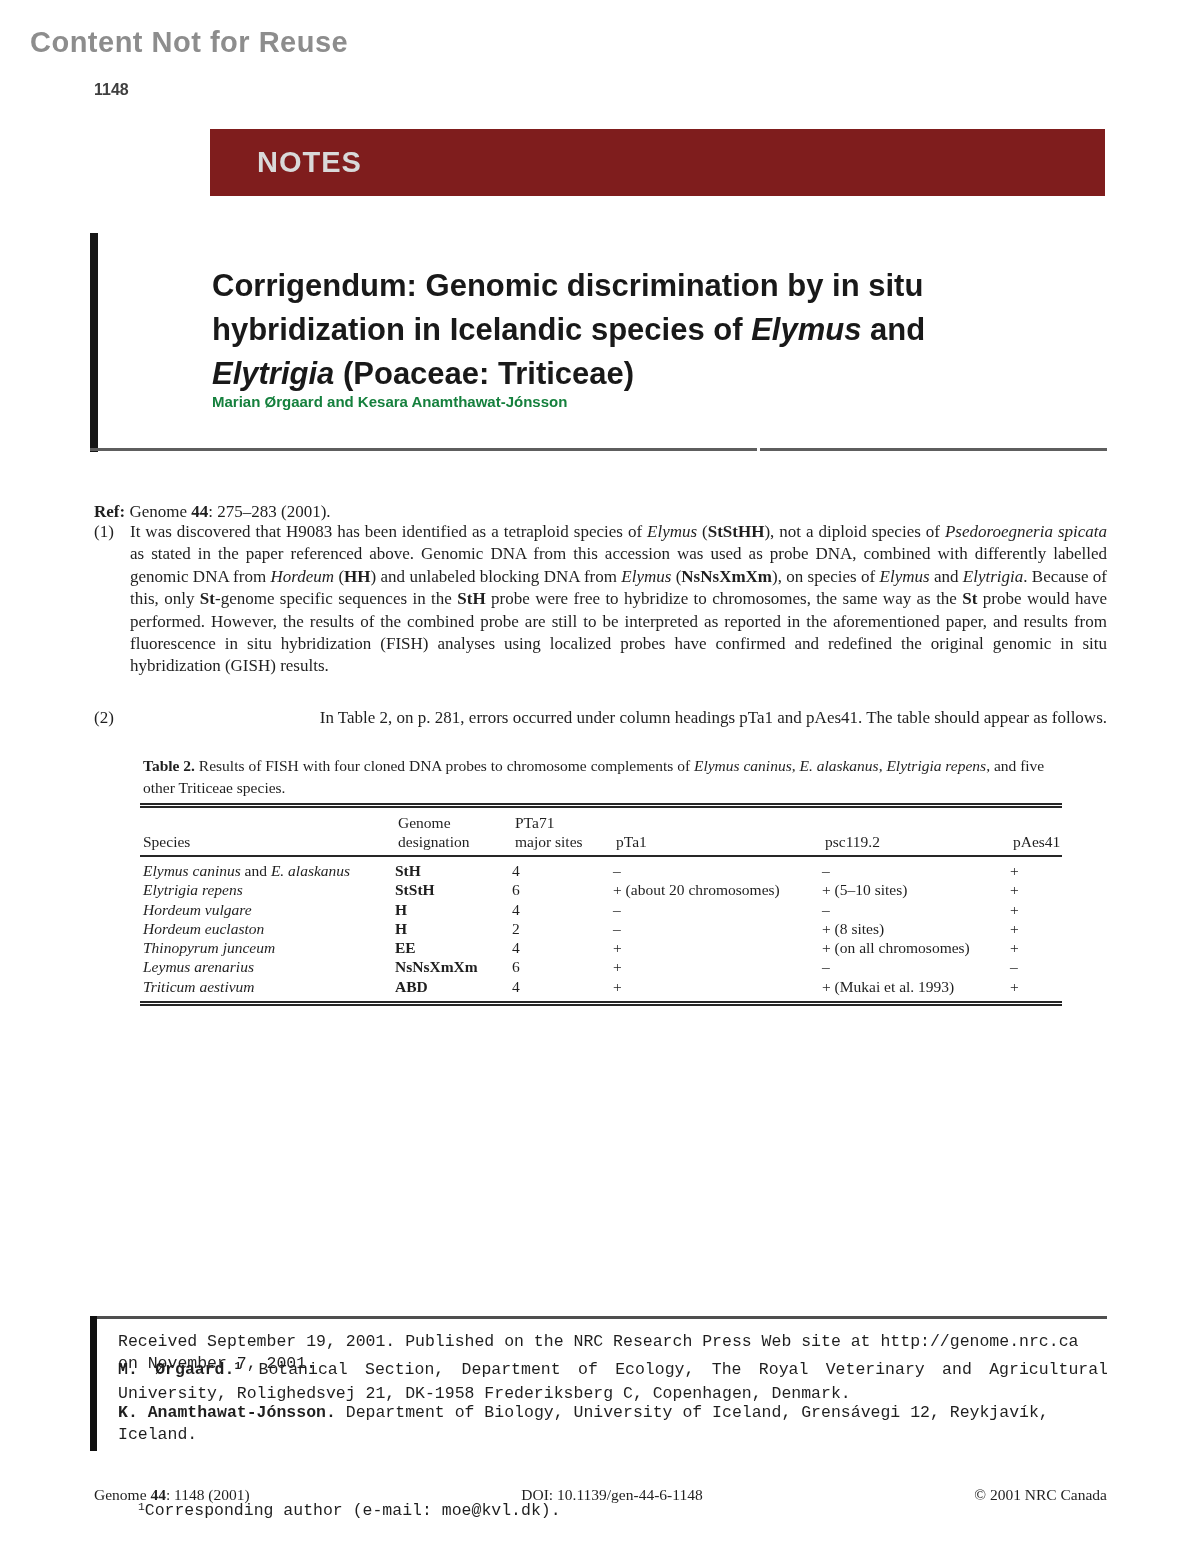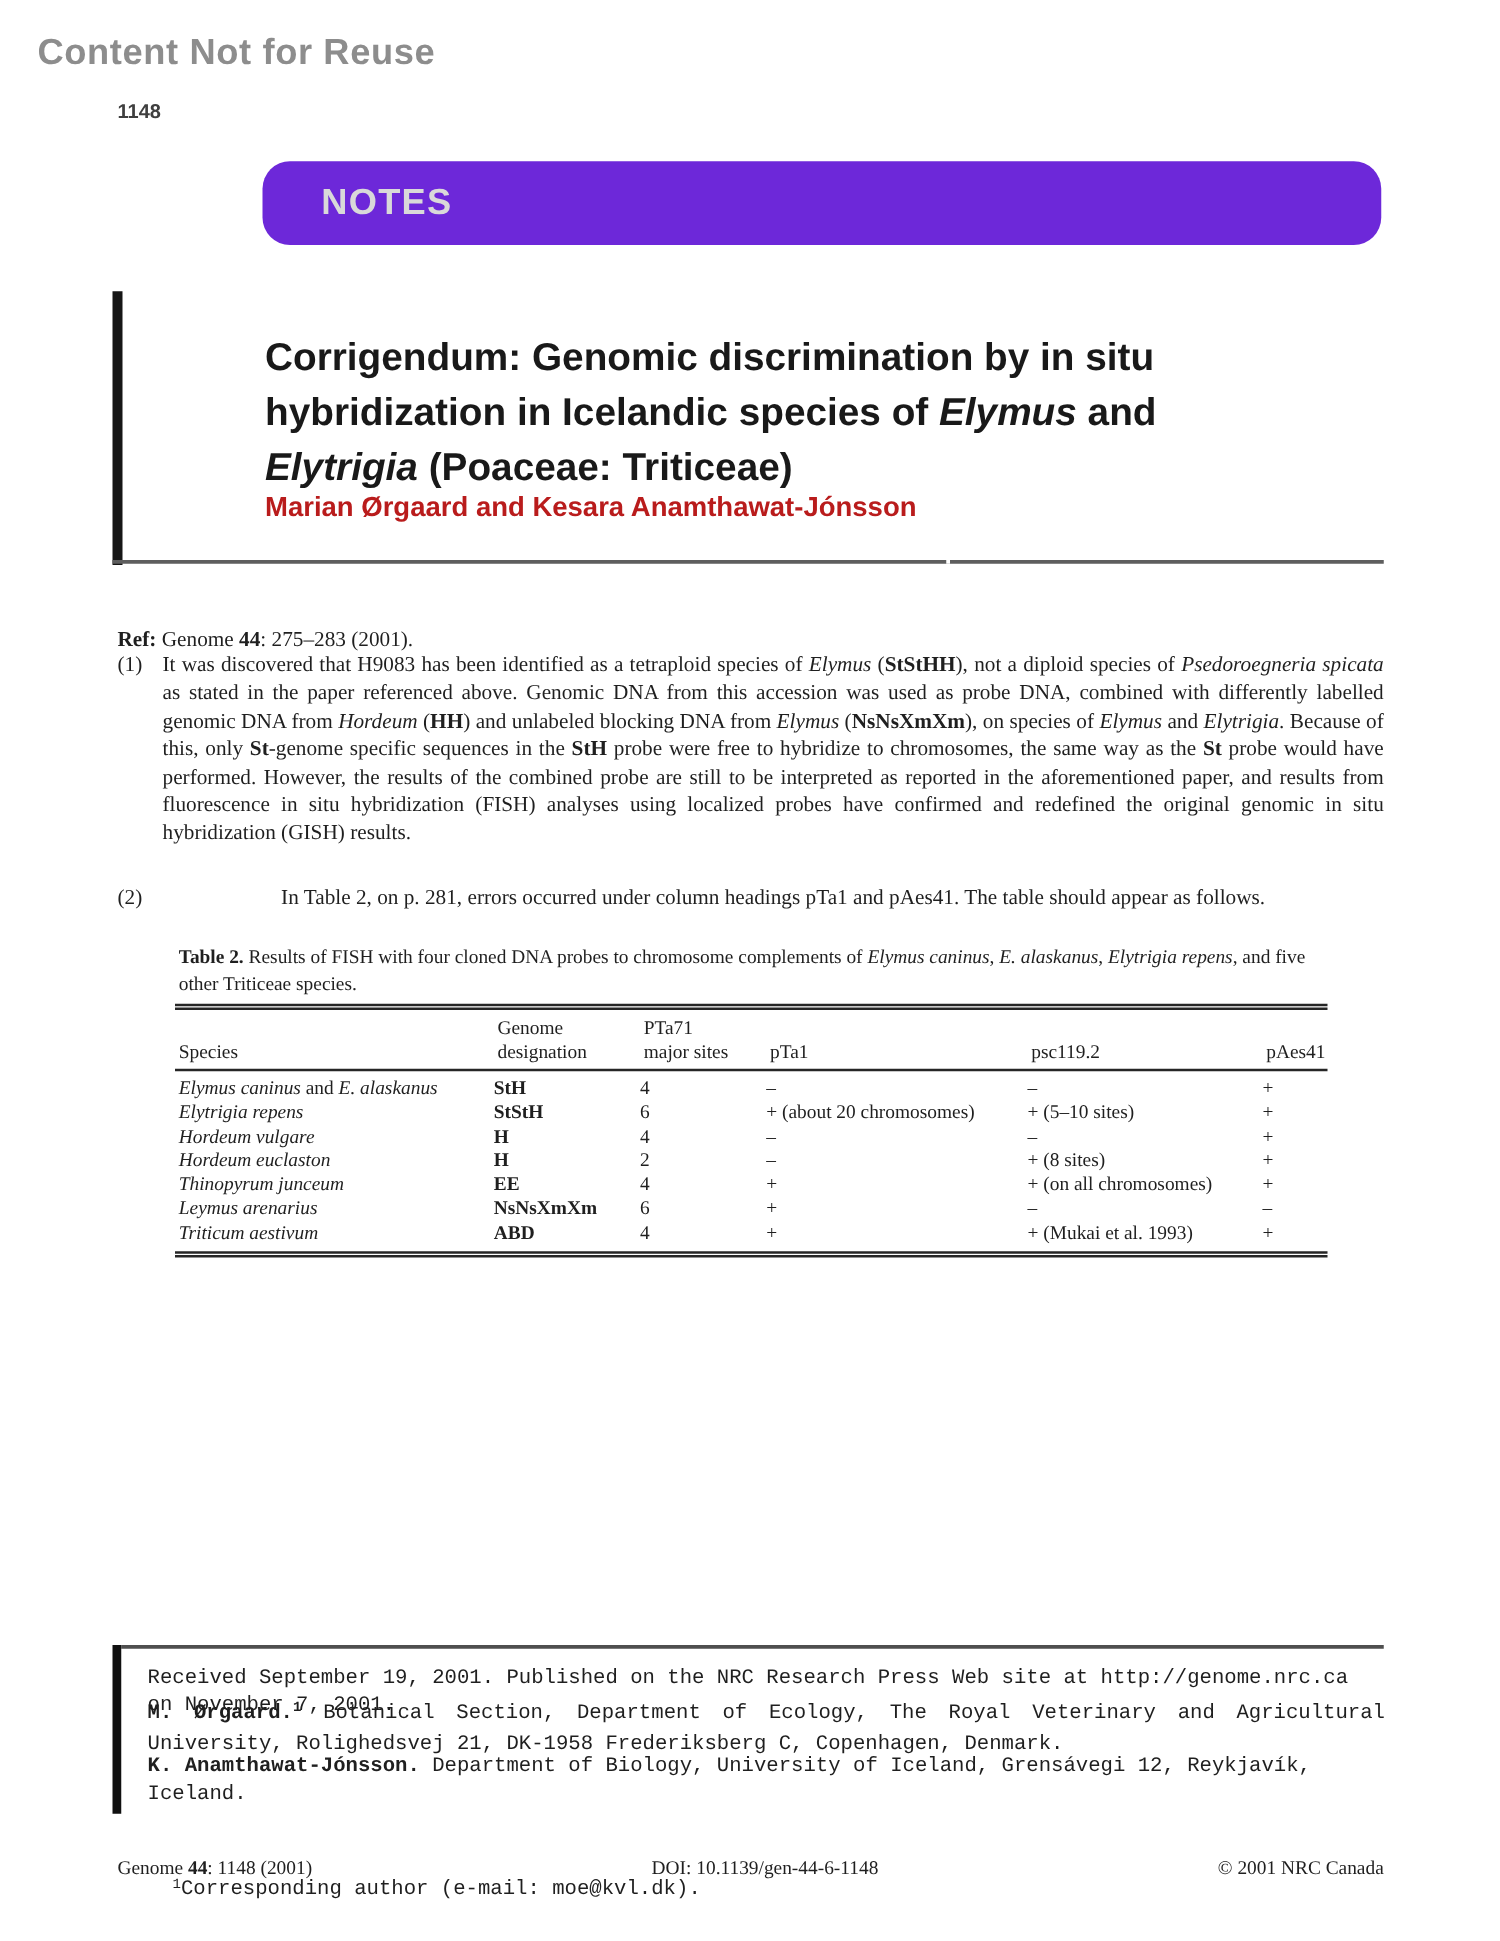--- a/index.html
+++ b/index.html
@@ -10,38 +10,38 @@
   .abs{position:absolute;}
   .sans{font-family:"Liberation Sans", sans-serif;font-weight:bold;}
   .it{font-style:italic;}
   .bd{font-weight:bold;}
   .sup{font-size:68%;vertical-align:baseline;position:relative;top:-0.45em;}
 
   .watermark{left:30px;top:26px;font-size:29px;color:#8d8d8d;letter-spacing:0.5px;}
   .pagenum{left:94px;top:81px;font-size:16px;color:#3f3f3f;}
 
   .notes-bar{
-    left:210px;top:129px;width:895px;height:67px;background:#6d28d9;
+    left:210px;top:129px;width:895px;height:67px;background:#7f1d1d;
     line-height:67px;padding-left:47px;box-sizing:border-box;
-    font-size:29px;color:#d9d9d9;letter-spacing:1px;border-radius:22px;
+    font-size:29px;color:#d9d9d9;letter-spacing:1px;
   }
 
   .title-left-bar{left:90px;top:233px;width:8px;height:219px;background:#161616;}
   .title{left:212px;top:236px;width:900px;font-size:31px;line-height:44px;font-weight:bold;color:#191919;margin-top:28px;}
-  .authors{left:212px;top:393px;font-size:22px;font-weight:bold;color:#b91c1c;}
+  .authors{left:212px;top:393px;font-size:15px;font-weight:bold;color:#15803d;}
   .title-rule{left:90px;top:448px;width:1017px;height:3px;background:#5e5e5e;}
   .title-rule .notch{position:absolute;left:667px;top:0;width:3px;height:3px;background:#ffffff;}
 
   .refline{left:94px;top:502px;font-size:17px;}
 
   .para{font-size:17px;line-height:22.4px;text-align:justify;}
   .p1-marker{left:94px;top:521px;font-size:17px;}
   .p1-text{left:130px;top:521px;width:977px;}
   .p2-marker{left:94px;top:707px;font-size:17px;}
-  .p2-text{left:130px;top:707px;width:977px;text-align:center;}
+  .p2-text{left:130px;top:707px;width:977px;text-align:right;}
 
   .tbl-caption{left:143px;top:755px;width:902px;font-size:15.5px;line-height:21.5px;}
 
   .tbl{left:140px;top:803px;width:922px;font-size:15.5px;}
   .dbl-rule{height:5px;border-top:2px solid #262626;border-bottom:2px solid #262626;box-sizing:border-box;}
   .tbl-grid{display:grid;grid-template-columns:255px 117px 101px 209px 188px 52px;}
   .tbl-head{align-items:end;padding:6px 0 4px 3px;border-bottom:2px solid #262626;line-height:18.5px;}
   .tbl-body{padding:4px 0 5px 3px;}
   .tbl-row{display:grid;grid-template-columns:252px 117px 101px 209px 188px 52px;line-height:19.3px;}
 

